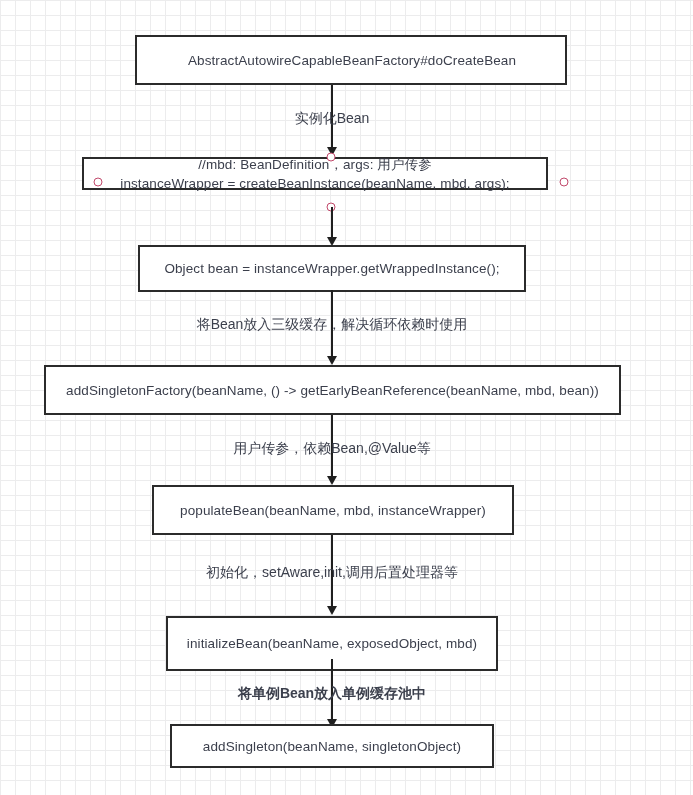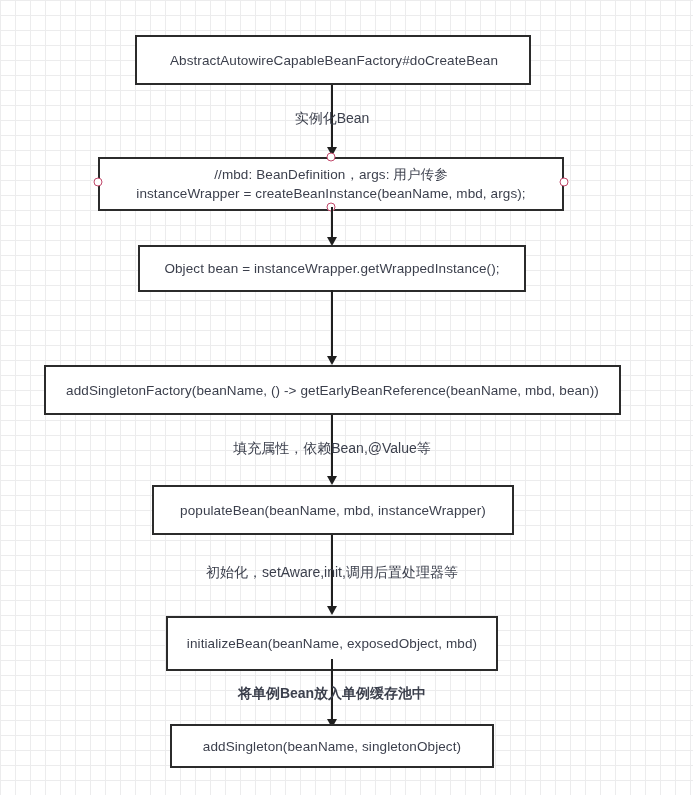--- a/index.html
+++ b/index.html
@@ -76,46 +76,47 @@
     border-radius: 50%;
     background: #ffffff;
     transform: translate(-50%, -50%);
   }
 </style>
 </head>
 <body>
 
 <div id="canvas">
 
-  <div class="node" style="left:135px; top:35px; width:396px; height:50px;padding-left:8px;">AbstractAutowireCapableBeanFactory#doCreateBean</div>
+  <div class="node" style="left:135px; top:35px; width:432px; height:50px;padding-left:8px;">AbstractAutowireCapableBeanFactory#doCreateBean</div>
 
   <div class="edge-line" style="left:331px; top:85px; height:63px;"></div>
   <div class="arrow-head" style="left:326.5px; top:147px;"></div>
   <div class="edge-label" style="left:332px; top:110px;">实例化Bean</div>
 
-  <div class="node" style="left:98px; top:157px; width:466px; height:54px;">//mbd: BeanDefinition，args: 用户传参
+  <div class="node" style="left:82px; top:157px; width:466px; height:33px;">//mbd: BeanDefinition，args: 用户传参
 instanceWrapper = createBeanInstance(beanName, mbd, args);</div>
   <div class="cpoint" style="left:98px; top:182px;"></div>
   <div class="cpoint" style="left:564px; top:182px;"></div>
   <div class="cpoint" style="left:331px; top:157px;"></div>
   <div class="cpoint" style="left:331px; top:207px;"></div>
 
   <div class="edge-line" style="left:331px; top:207px; height:32px;"></div>
   <div class="arrow-head" style="left:326.5px; top:237px;"></div>
 
   <div class="node" style="left:138px; top:245px; width:388px; height:47px;">Object bean = instanceWrapper.getWrappedInstance();</div>
 
   <div class="edge-line" style="left:331px; top:290px; height:68px;"></div>
   <div class="arrow-head" style="left:326.5px; top:356px;"></div>
+  <div class="edge-label" style="left:332px; top:316px;">将Bean放入三级缓存，解决循环依赖时使用</div>
 
   <div class="node" style="left:44px; top:365px; width:577px; height:50px;">addSingletonFactory(beanName, () -&gt; getEarlyBeanReference(beanName, mbd, bean))</div>
 
   <div class="edge-line" style="left:331px; top:415px; height:62px;"></div>
   <div class="arrow-head" style="left:326.5px; top:476px;"></div>
-  <div class="edge-label" style="left:332px; top:440px;">填充属性，依赖Bean,@Value等</div>
+  <div class="edge-label" style="left:332px; top:440px;">用户传参，依赖Bean,@Value等</div>
 
   <div class="node" style="left:152px; top:485px; width:362px; height:50px;text-align:right;">populateBean(beanName, mbd, instanceWrapper)</div>
 
   <div class="edge-line" style="left:331px; top:535px; height:73px;"></div>
   <div class="arrow-head" style="left:326.5px; top:606px;"></div>
   <div class="edge-label" style="left:332px; top:564px;">初始化，setAware,init,调用后置处理器等</div>
 
   <div class="node" style="left:166px; top:616px; width:332px; height:55px;">initializeBean(beanName, exposedObject, mbd)</div>
 
   <div class="edge-line" style="left:331px; top:659px; height:62px;"></div>

